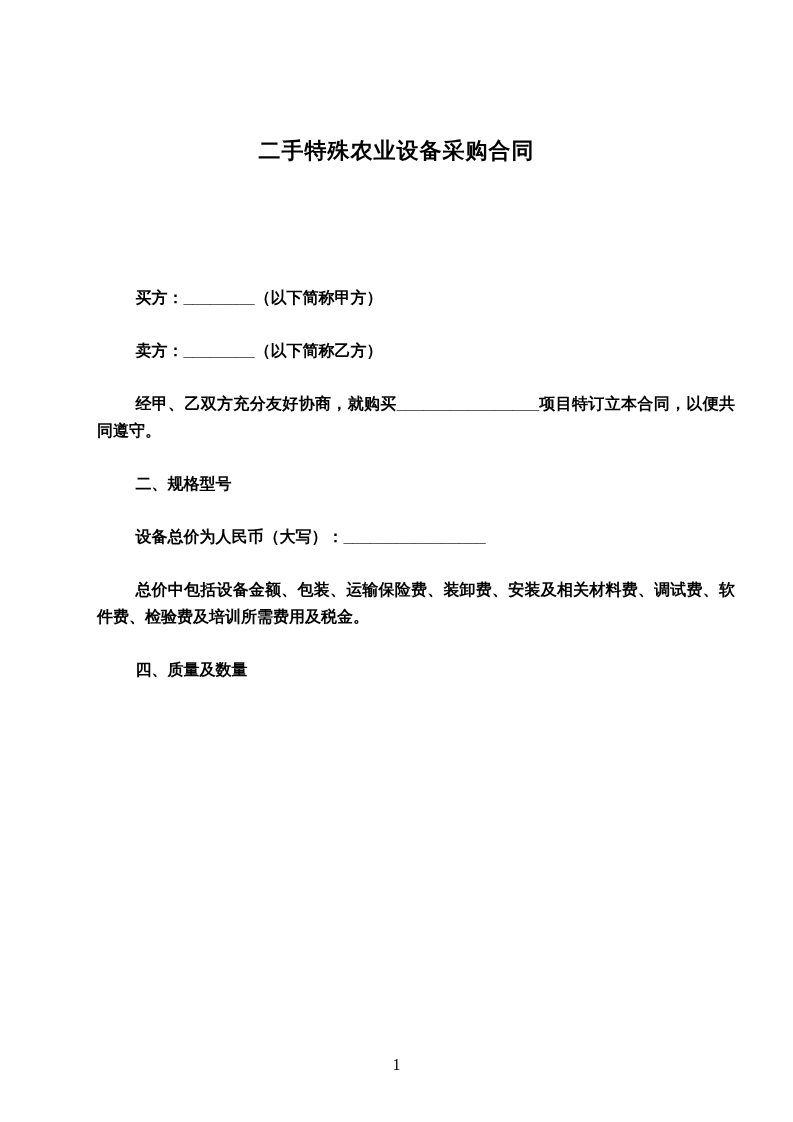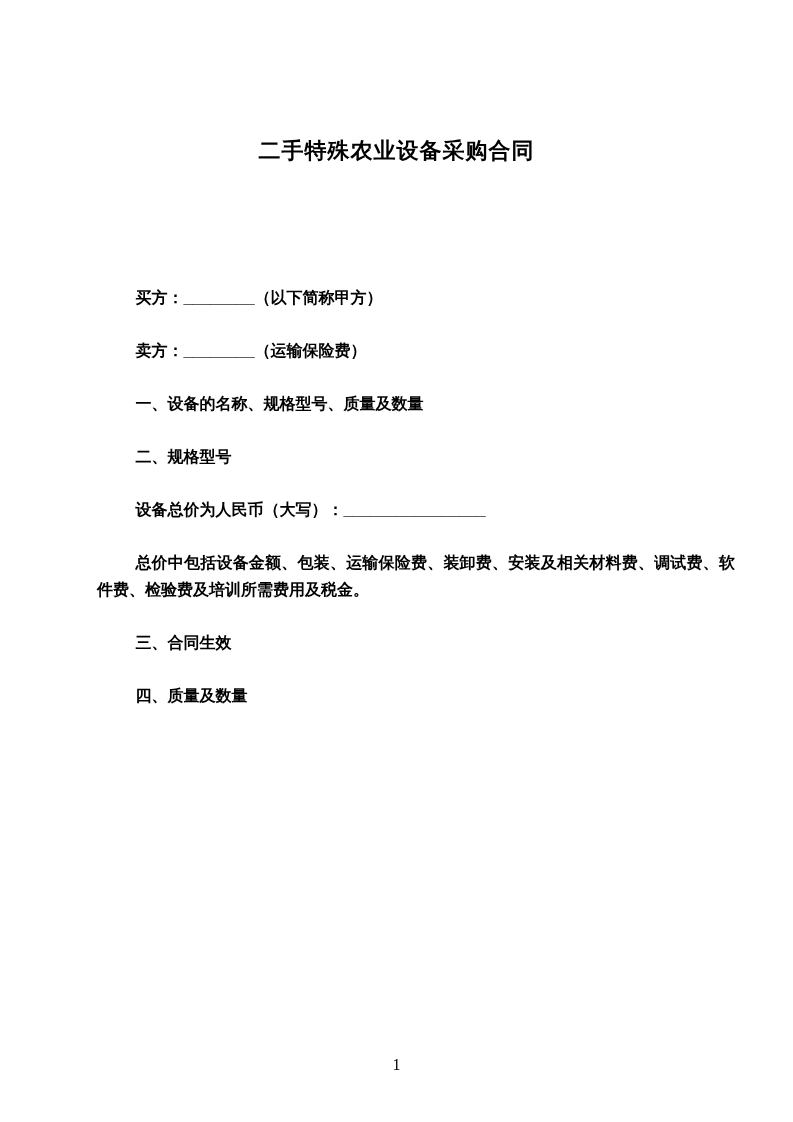--- a/index.html
+++ b/index.html
@@ -53,34 +53,33 @@
 <body>
 
 <div class="page">
 
   <h1 class="doc-title">二手特殊农业设备采购合同</h1>
 
   <div class="doc-body">
 
     <p class="para">买方：________（以下简称甲方）</p>
 
-    <p class="para">卖方：________（运输保险费）</p>
+    <p class="para">卖方：________（以下简称乙方）</p>
 
+    <p class="para">经甲、乙双方充分友好协商，就购买________________项目特订立本合同，以便共同遵守。</p>
 
-    <p class="para">一、设备的名称、规格型号、质量及数量</p>
 
 
     <p class="para">二、规格型号</p>
 
     <p class="para">设备总价为人民币（大写）：________________</p>
 
     <p class="para">总价中包括设备金额、包装、运输保险费、装卸费、安装及相关材料费、调试费、软件费、检验费及培训所需费用及税金。</p>
 
 
-    <p class="para">三、合同生效</p>
 
 
     <p class="para">四、质量及数量</p>
 
   </div>
 
   <div class="page-number">1</div>
 
 </div>
 

